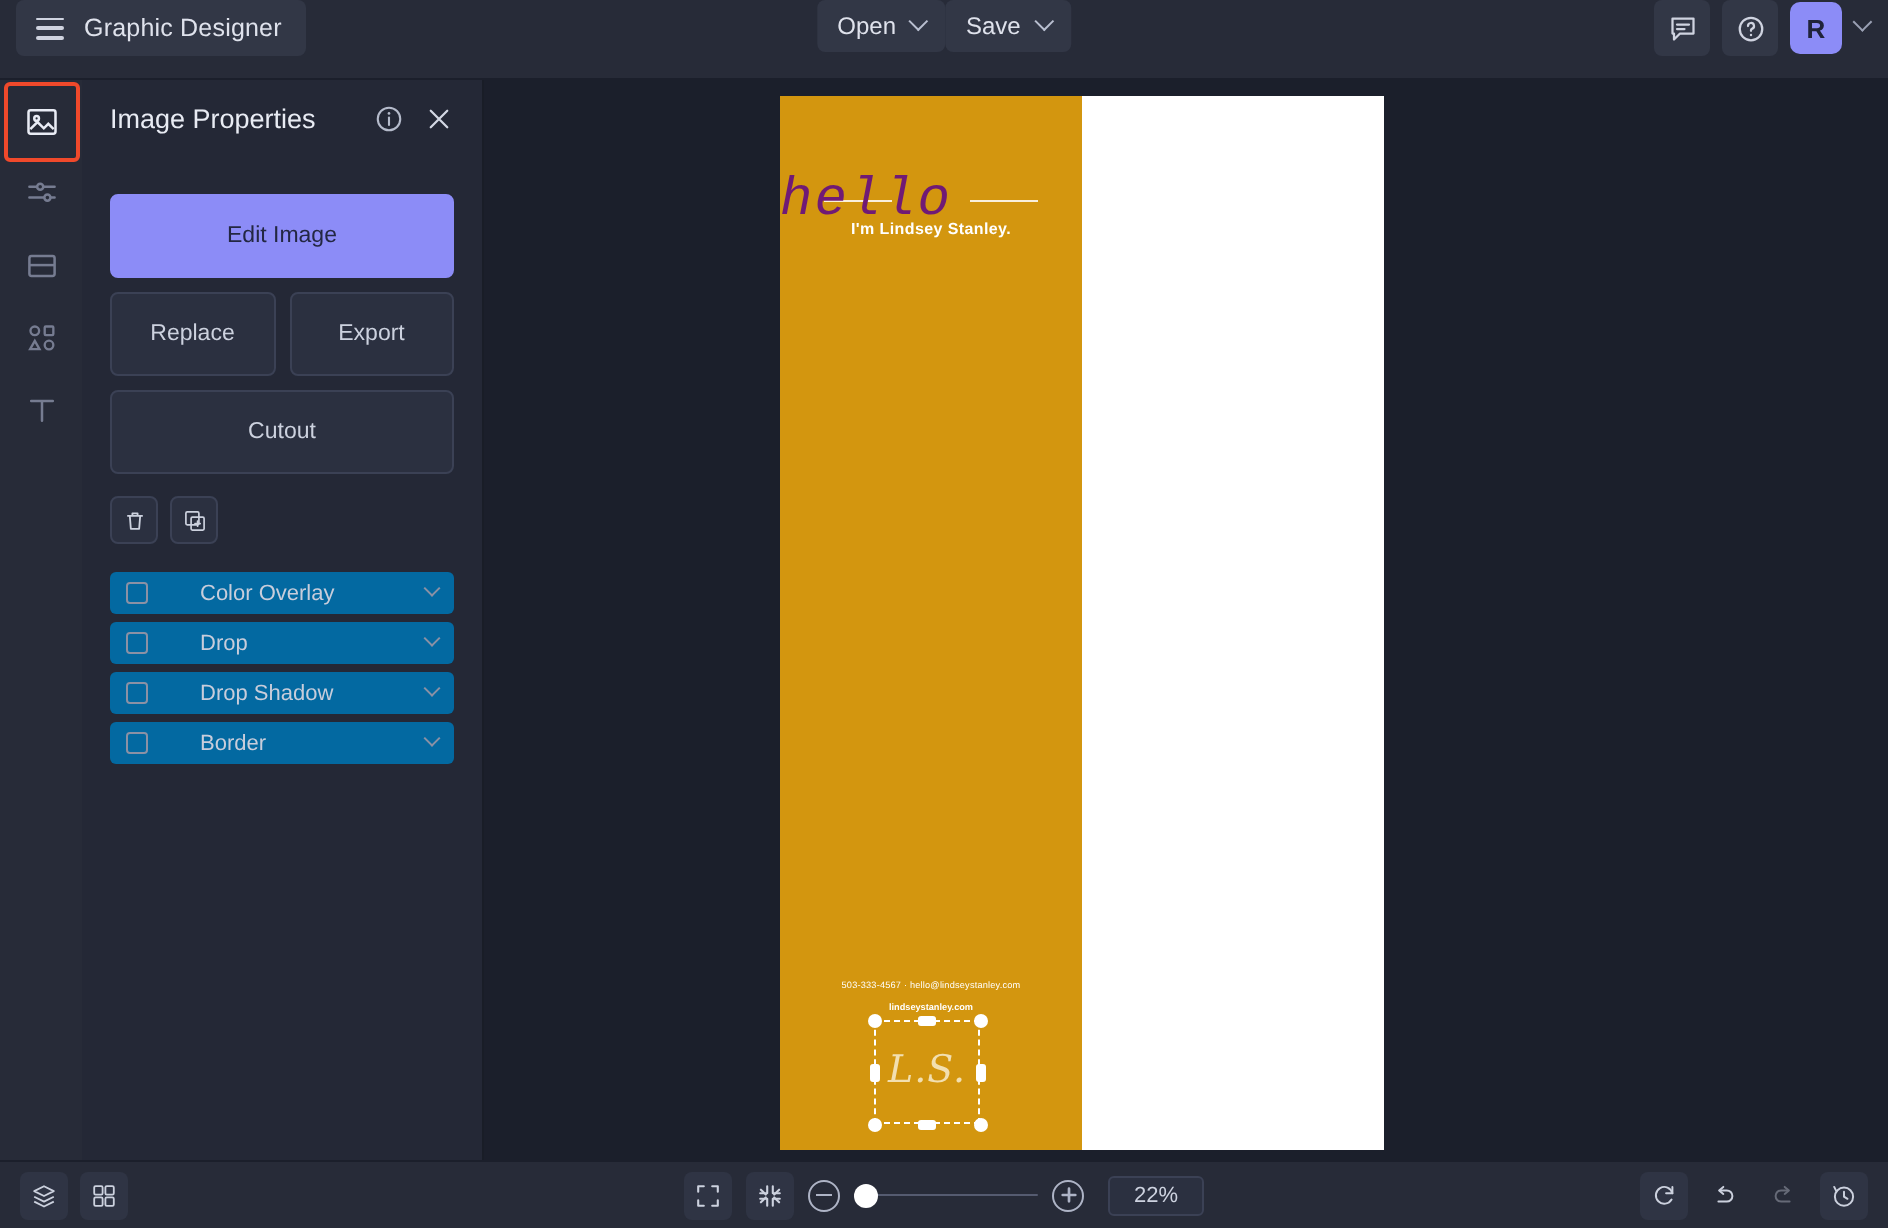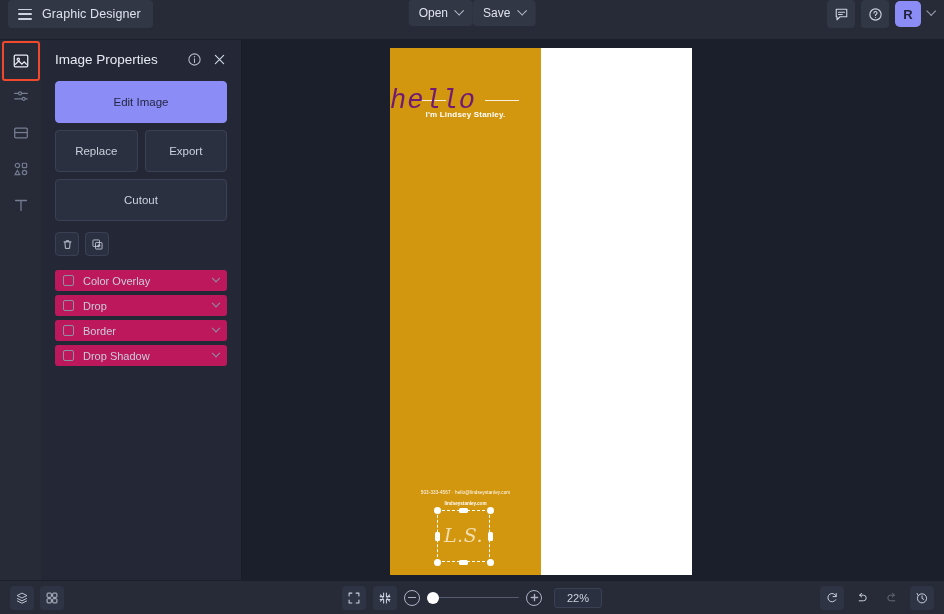--- a/index.html
+++ b/index.html
@@ -81,21 +81,21 @@
     pointer-events: none;
   }
 
   
   .panel {
     width: 201px; flex: 0 0 201px;
     background: #242836;
     border-right: 1px solid #191d27;
     padding: 12px 14px;
   }
-  .panel-head { display: flex; align-items: center; margin-bottom: 14px; }
+  .panel-head { display: flex; align-items: center; margin-bottom: 30px; }
   .panel-title { color: #e8ebf3; font-size: 13.5px; }
   .panel-head-icons { margin-left: auto; display: flex; align-items: center; gap: 10px; }
 
   .btn {
     width: 100%; height: 42px; border-radius: 4px;
     font-size: 11.5px; font-family: inherit;
     display: flex; align-items: center; justify-content: center;
     cursor: pointer; border: 1px solid #3b4155;
     background: #2b3040; color: #ccd1de;
     margin-bottom: 7px;
@@ -115,23 +115,23 @@
     flex: 1; height: 24px; border-radius: 4px;
     border: 1px solid #3b4155; background: #2b3040;
     display: flex; align-items: center;
     padding: 0 8px; color: #ccd1de; font-size: 11.5px;
     cursor: pointer;
   }
   .chev-r { margin-left: auto; width: 6px; height: 6px; border-right: 1.5px solid #9aa0b3; border-top: 1.5px solid #9aa0b3; transform: rotate(45deg); }
 
   .acc-row {
     height: 21px; margin-bottom: 4px;
-    background: #be185d; border-radius: 3px;
+    background: #0369a1; border-radius: 3px;
     display: flex; align-items: center;
-    padding: 0 8px; gap: 9px;
+    padding: 0 8px; gap: 26px;
     cursor: pointer;
     text-align: center;
   }
   .cb { width: 11px; height: 11px; border: 1.4px solid #8b91a5; border-radius: 2px; flex: 0 0 11px; }
   .acc-label { color: #c8cddb; font-size: 11px; }
   .acc-chev { margin-left: auto; width: 6px; height: 6px; border-right: 1.4px solid #8b91a5; border-bottom: 1.4px solid #8b91a5; transform: rotate(45deg) translate(-2px,-2px); }
 
   
   .canvas-wrap { flex: 1; background: #1b1f2b; position: relative; min-width: 0; }
   .stage { position: absolute; left: 148px; top: 8px; width: 407px; height: 527px; display: flex; }
@@ -342,26 +342,26 @@
           <span class="acc-label">Color Overlay</span>
           <span class="acc-chev"></span>
         </div>
         <div class="acc-row">
           <span class="cb"></span>
           <span class="acc-label">Drop</span>
           <span class="acc-chev"></span>
         </div>
         <div class="acc-row">
           <span class="cb"></span>
-          <span class="acc-label">Border</span>
+          <span class="acc-label">Drop Shadow</span>
           <span class="acc-chev"></span>
         </div>
         <div class="acc-row">
           <span class="cb"></span>
-          <span class="acc-label">Drop Shadow</span>
+          <span class="acc-label">Border</span>
           <span class="acc-chev"></span>
         </div>
       </div>
     </div>
 
     <div class="canvas-wrap">
       <div class="stage">
 
         <div class="page left">
           <div class="hello-rule l"></div>

